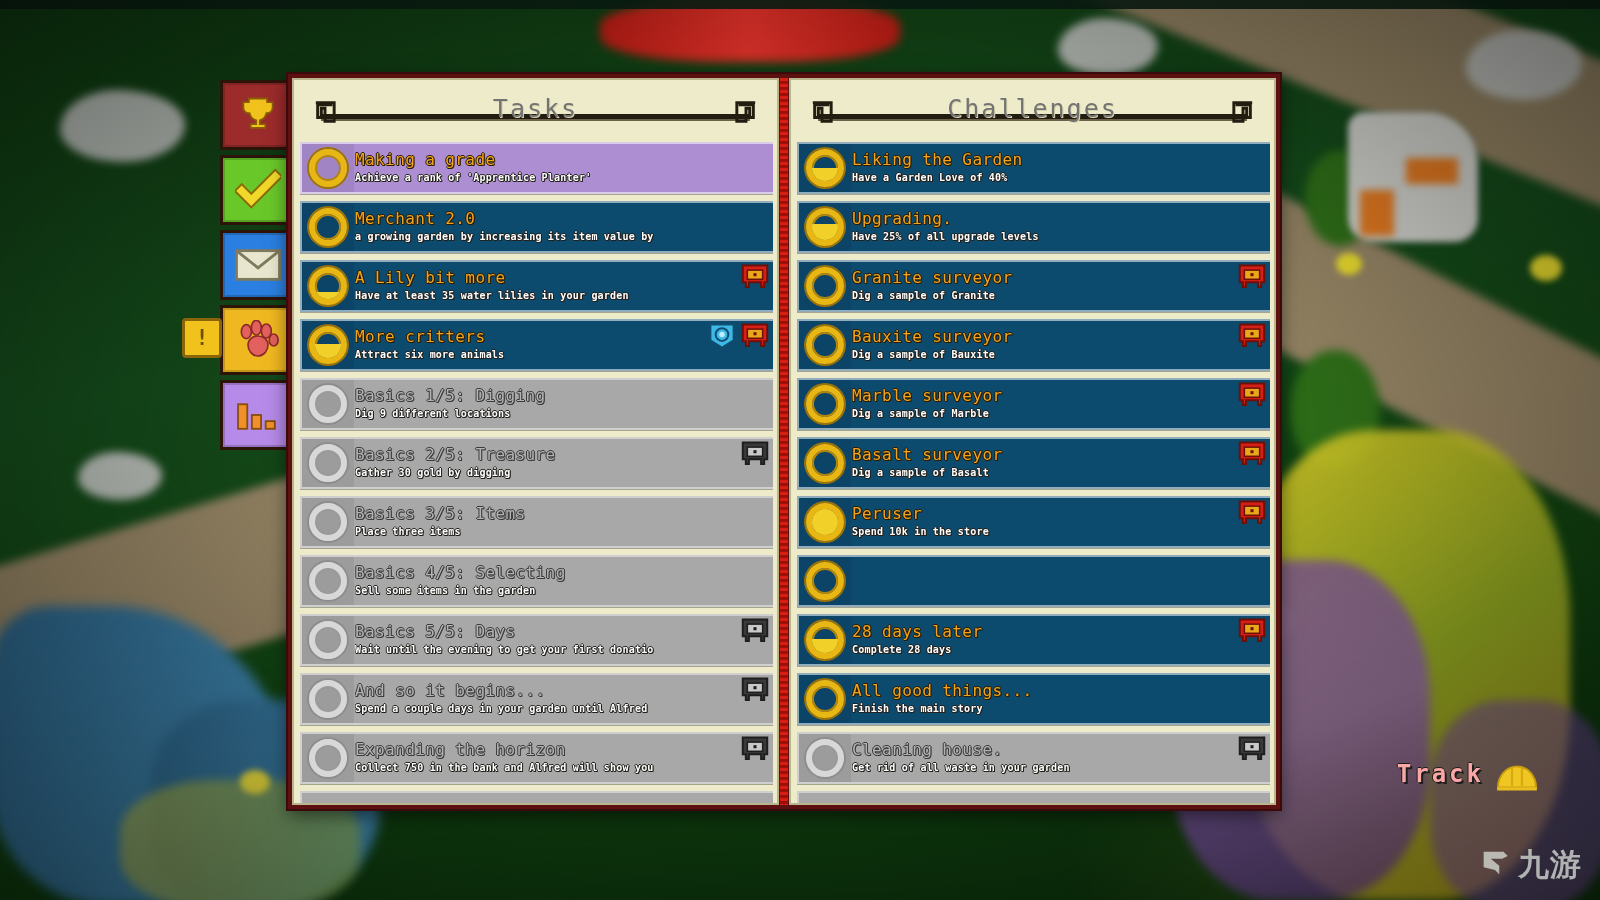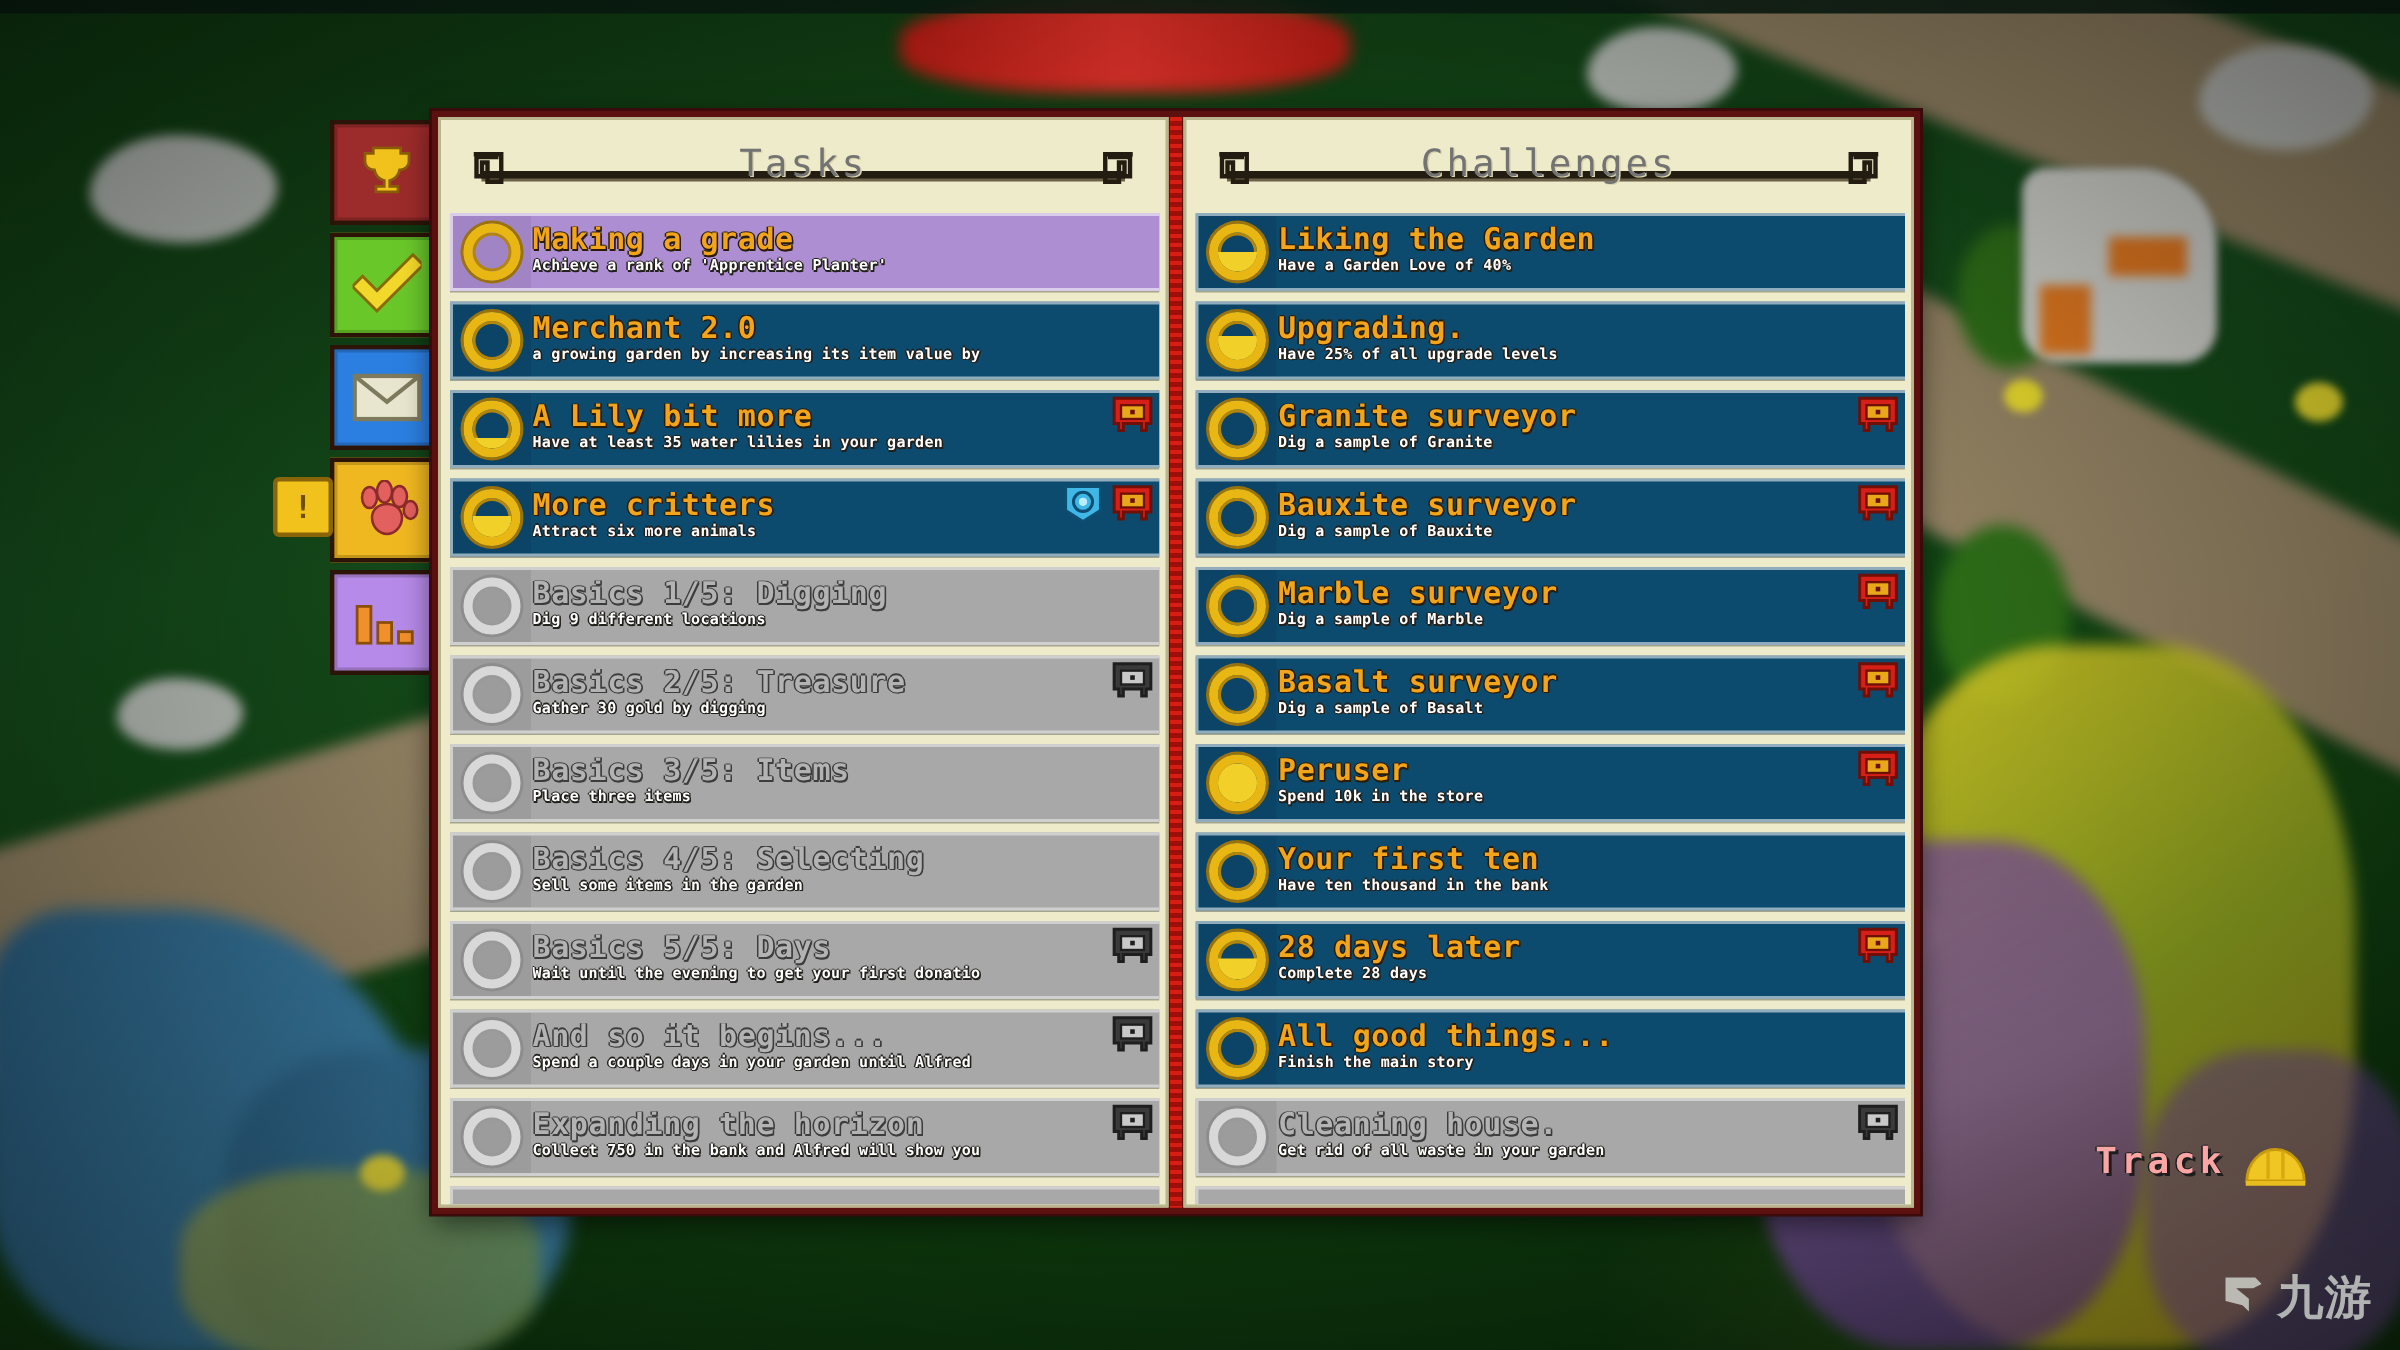--- a/index.html
+++ b/index.html
@@ -124,21 +124,21 @@
   }
   .coin-ring.locked{border-color:#d8d8d8;box-shadow:inset 0 0 0 2px #9a9a9a,0 0 0 2px #8d8d8d;}
   .coin-fill{
     position:absolute;left:0;right:0;bottom:0;background:#f2d02a;
   }
   .row-text{
     flex:1 1 auto;min-width:0;padding-right:4px;
     white-space:nowrap;overflow:hidden;
   }
   .row-title{
-    font-size:20px;font-weight:bold;color:#f2a51b;line-height:17px;
+    font-size:16px;font-weight:normal;color:#f2a51b;line-height:17px;
     letter-spacing:.4px;
     text-shadow:1px 1px 0 #2a1c06,-1px 0 0 #2a1c06,0 -1px 0 #2a1c06,1px 0 0 #2a1c06,0 1px 0 #2a1c06;
     font-family:"DejaVu Sans Mono","Liberation Mono",monospace;
   }
   .row-title.locked{color:#b3b3b3;
     text-shadow:1px 1px 0 #3c3c3c,-1px 0 0 #3c3c3c,0 -1px 0 #3c3c3c,1px 0 0 #3c3c3c,0 1px 0 #3c3c3c;}
   .row-desc{
     font-size:10px;font-weight:bold;color:#ffffff;line-height:17px;margin-top:1px;
     letter-spacing:.2px;
     text-shadow:1px 1px 0 #23211c,-1px 0 0 #23211c,0 -1px 0 #23211c,1px 0 0 #23211c,0 1px 0 #23211c;
@@ -603,24 +603,20 @@
               </svg></span>
           </div>
         </div>
         <div class="row state-active">
           <div class="row-shade"></div>
           <div class="coin">
             <div class="coin-ring">
               <div class="coin-fill" style="height: 0%;"></div>
             </div>
           </div>
-          <div class="row-text">
-            <div class="row-title">Your first ten</div>
-            <div class="row-desc">Have ten thousand in the bank</div>
-          </div>
         </div>
         <div class="row state-active">
           <div class="row-shade"></div>
           <div class="coin">
             <div class="coin-ring">
               <div class="coin-fill" style="height: 55%;"></div>
             </div>
           </div>
           <div class="row-text">
             <div class="row-title">28 days later</div>

